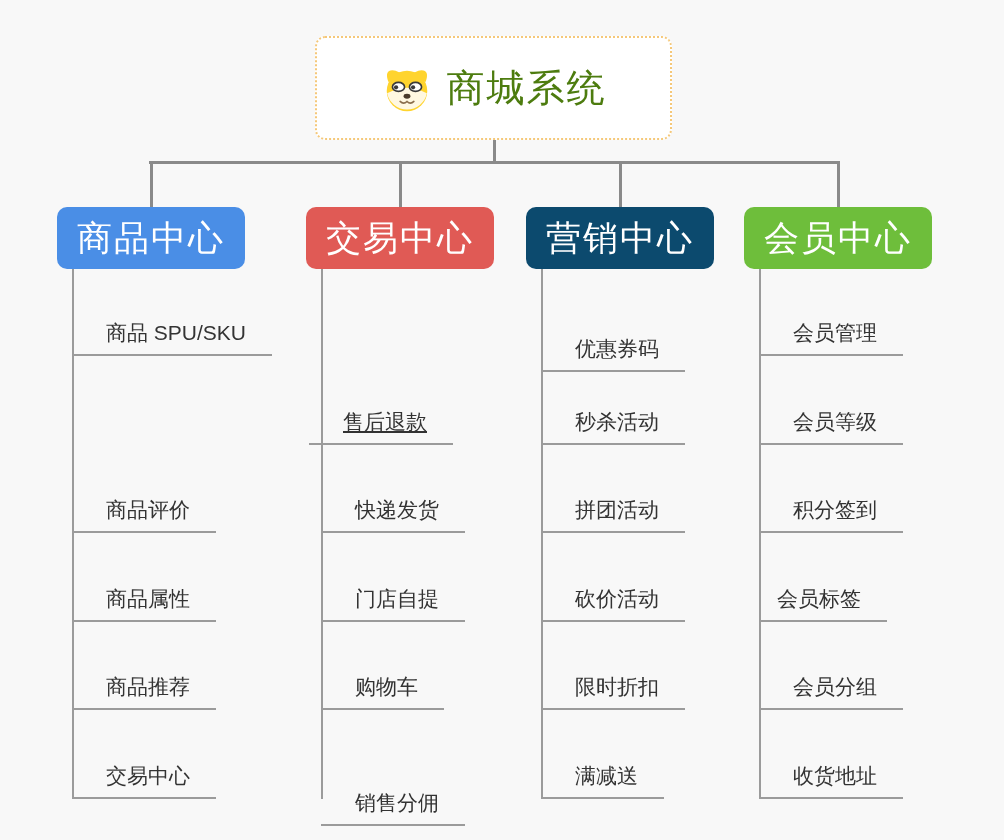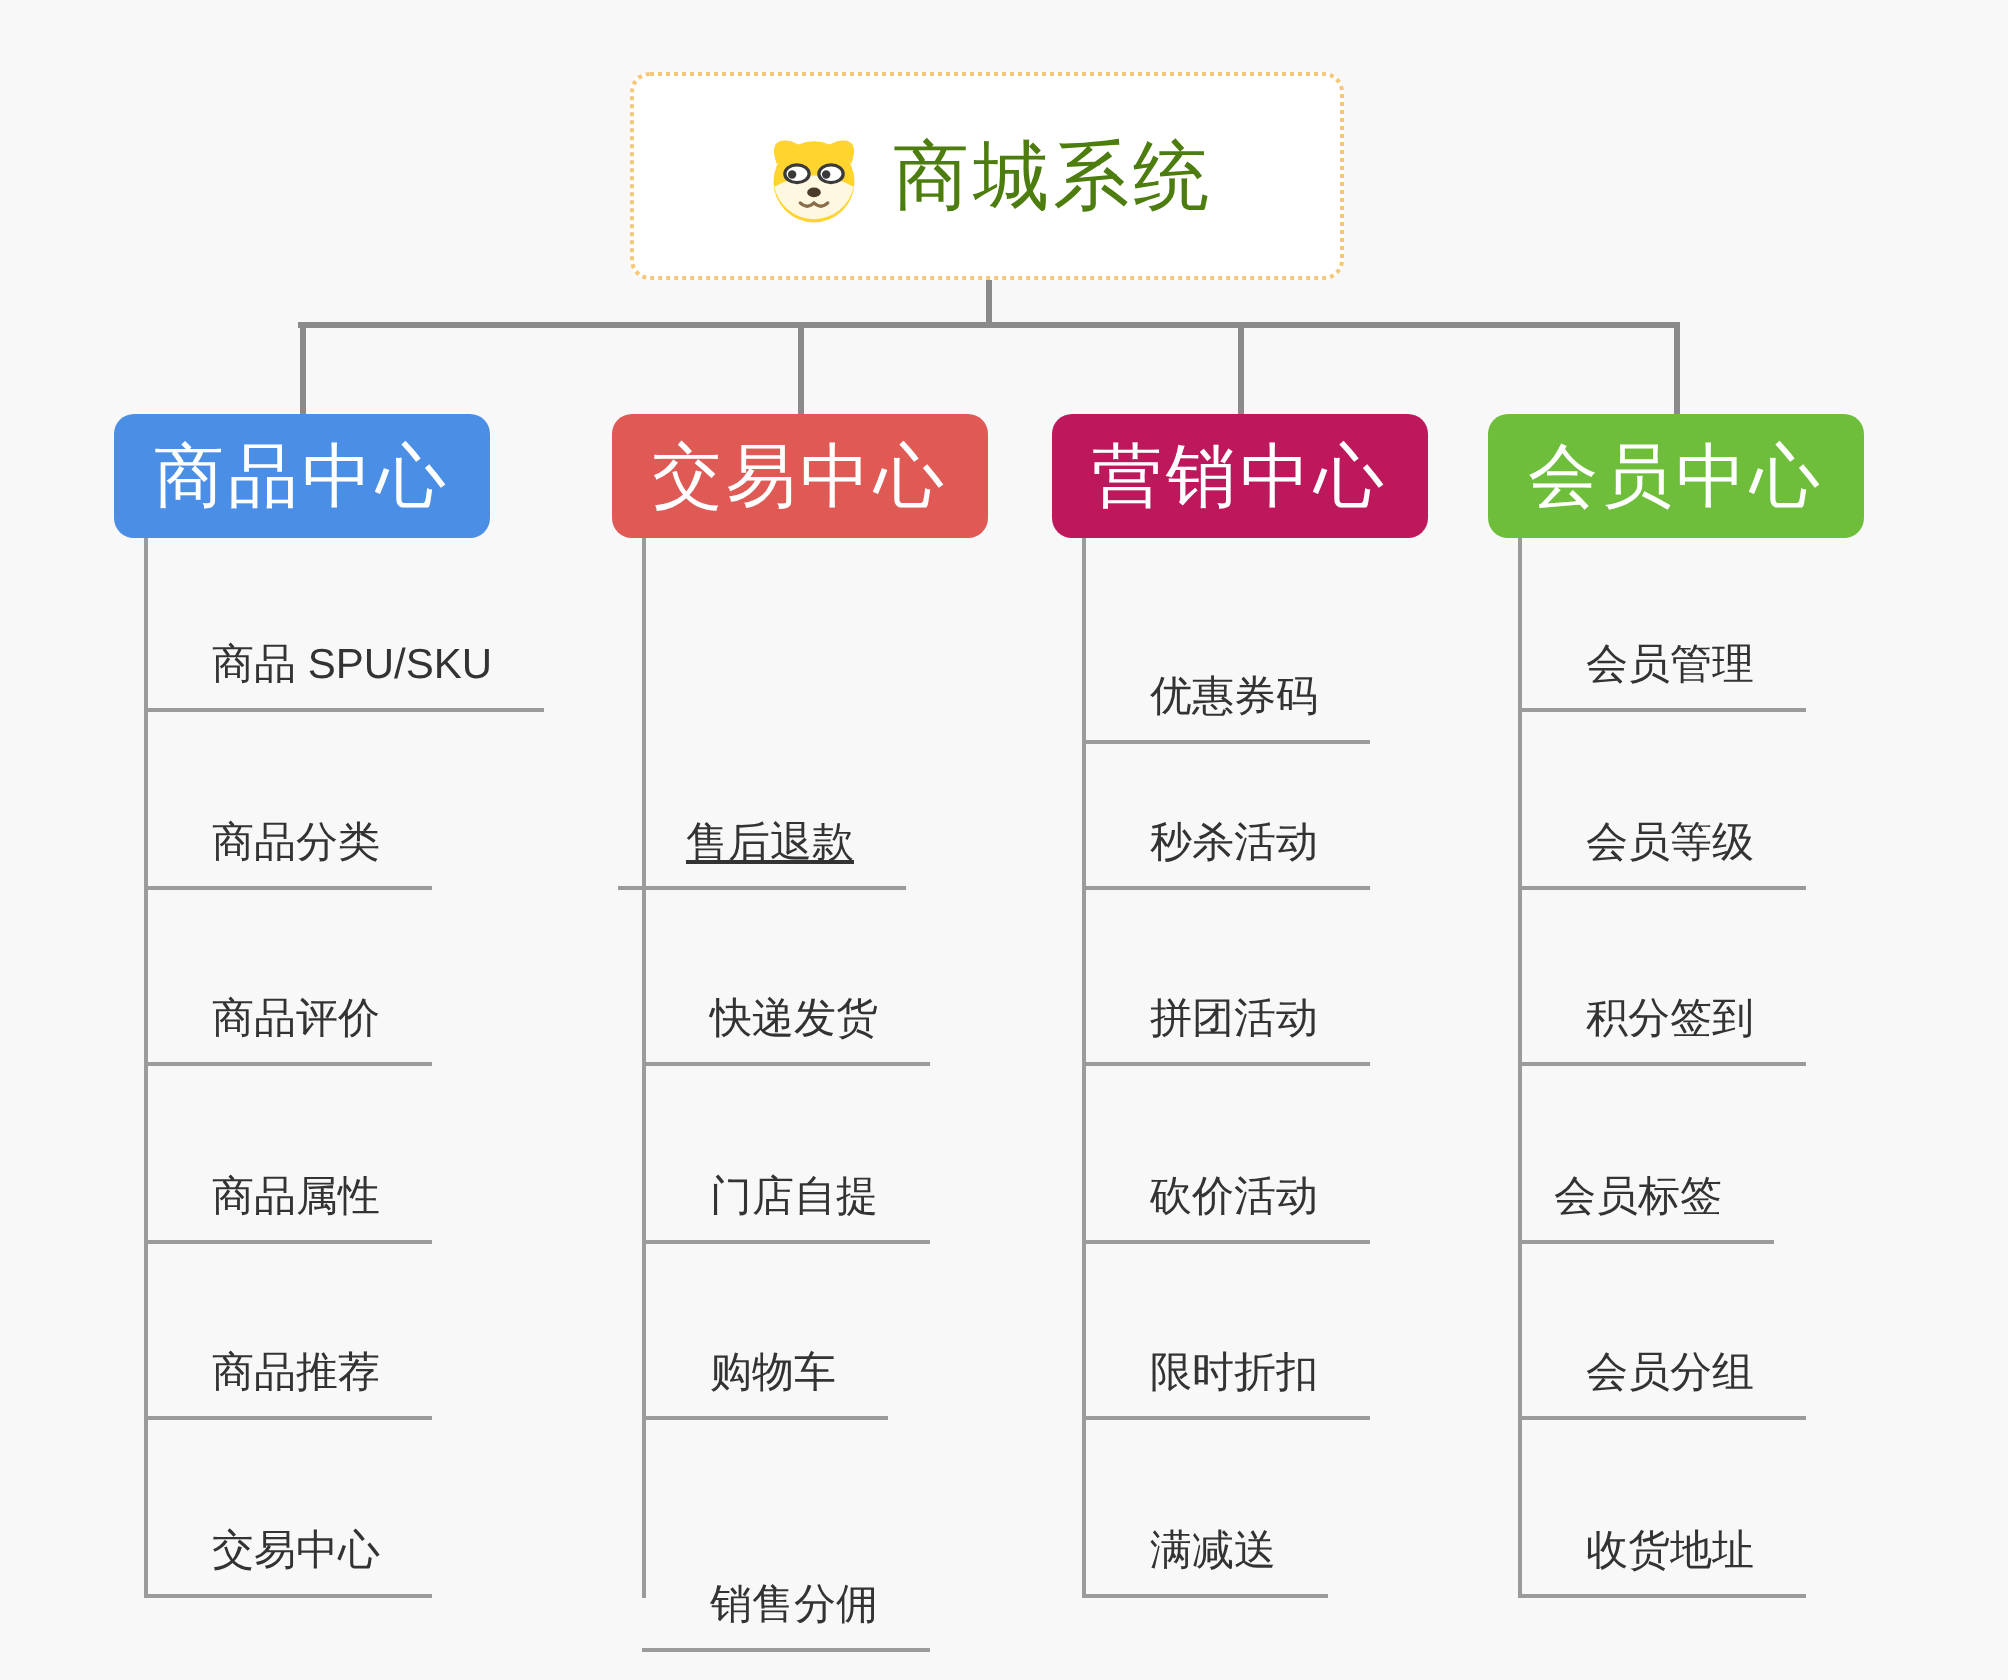--- a/index.html
+++ b/index.html
@@ -109,42 +109,41 @@
   </div>
 
   <div id="branches">
       <div class="column" style="left: 57px;">
     <div class="drop" style="left: 92.5px;"></div>
     <div class="trunk"></div>
     <div class="branch-box" style="background: rgb(74, 142, 230);">
       <span>商品中心</span>
     </div>
   <div class="leaf" style="top: 321px; left: 15px;">商品 SPU/SKU</div>
-        <div class="leaf" style="top: 410px; left: 15px;">商品分类</div>
         <div class="leaf" style="top: 498px; left: 15px;">商品评价</div>
         <div class="leaf" style="top: 587px; left: 15px;">商品属性</div>
         <div class="leaf" style="top: 675px; left: 15px;">商品推荐</div>
         <div class="leaf" style="top: 764px; left: 15px;">交易中心</div>
       </div>
       <div class="column" style="left: 306px;">
     <div class="drop" style="left: 92.5px;"></div>
     <div class="trunk"></div>
     <div class="branch-box" style="background: rgb(224, 90, 85);">
       <span>交易中心</span>
     </div>
         <div class="leaf" style="top: 410px; left: 3px; text-decoration: underline;">售后退款</div>
         <div class="leaf" style="top: 498px; left: 15px;">快递发货</div>
         <div class="leaf" style="top: 587px; left: 15px;">门店自提</div>
         <div class="leaf" style="top: 675px; left: 15px;">购物车</div>
         <div class="leaf" style="top: 764px; left: 15px; margin-top: 27px;">销售分佣</div>
       </div>
       <div class="column" style="left: 526px;">
     <div class="drop" style="left: 92.5px;"></div>
     <div class="trunk"></div>
-    <div class="branch-box" style="background: #be185d;">
+    <div class="branch-box" style="background: #0c4a6e;">
       <span>营销中心</span>
     </div>
   <div class="leaf" style="top: 337px; left: 15px;">优惠券码</div>
         <div class="leaf" style="top: 410px; left: 15px;">秒杀活动</div>
         <div class="leaf" style="top: 498px; left: 15px;">拼团活动</div>
         <div class="leaf" style="top: 587px; left: 15px;">砍价活动</div>
         <div class="leaf" style="top: 675px; left: 15px;">限时折扣</div>
         <div class="leaf" style="top: 764px; left: 15px;">满减送</div>
       </div>
       <div class="column" style="left: 744px;">

